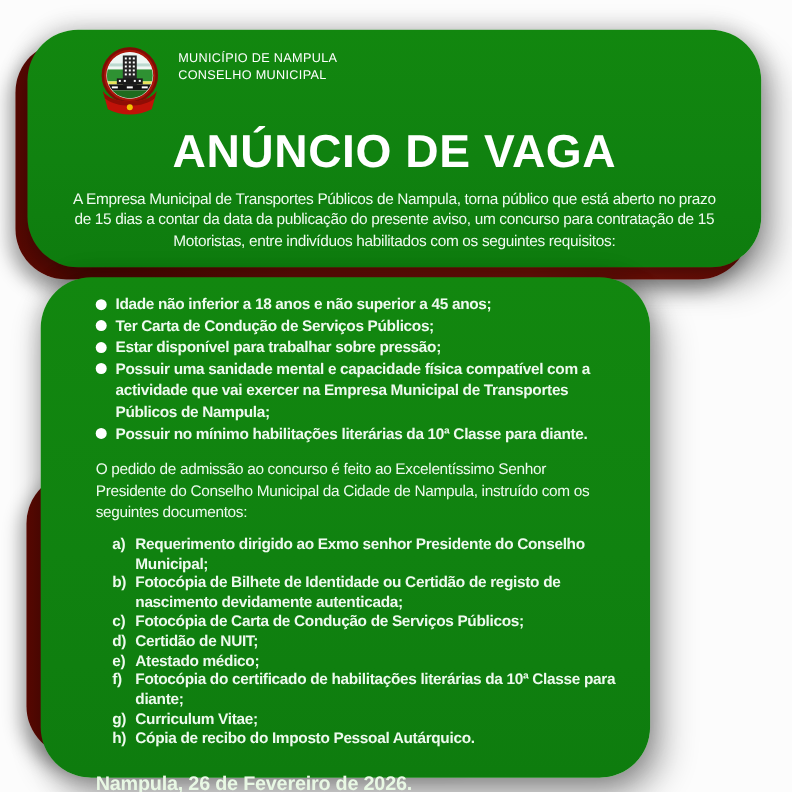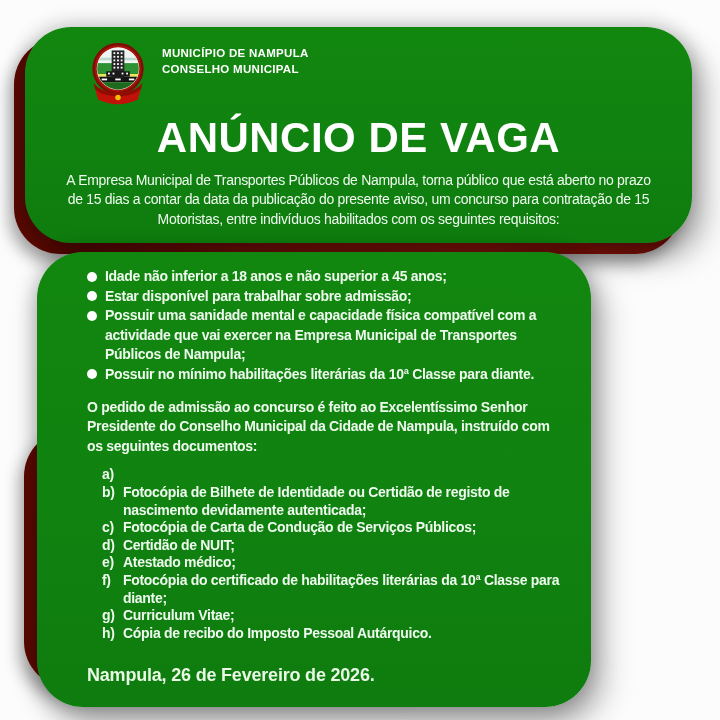--- a/index.html
+++ b/index.html
@@ -28,21 +28,21 @@
   .card-bot  { left: 37px; top: 252px; width: 554px; height: 455px; }
   .back-bot  { left: 24px; top: 430px; width: 430px; height: 258px; }
 
   .header-row {
     display: flex; align-items: flex-start;
     margin: 13px 0 0 64px;
   }
   .emblem { width: 58px; height: 66px; flex: none; margin-top: 1px; }
   .org-block { margin: 6px 0 0 15px; }
   .org-line {
-    color: #ffffff; font-weight: 700;
+    color: #ffffff; font-weight: 400;
     font-size: 11.5px; line-height: 15.5px; letter-spacing: .3px;
     white-space: nowrap;
   }
   .big-title {
     text-align: center;
     font-size: 42px; font-weight: 700; letter-spacing: .5px;
     margin-top: 7px; color: #ffffff;
   }
   .intro {
     width: 602px; margin: 9px auto 0;
@@ -57,21 +57,21 @@
     display: flex; gap: 8px;
     font-size: 14px; font-weight: 700; line-height: 1.4; letter-spacing: -0.3px;
     color: #eefaee;
   }
   .dot {
     flex: none; width: 10px; height: 10px; border-radius: 50%;
     background: #ffffff; margin-top: 4.5px;
   }
   .para {
     margin: 13px 0 0 0; max-width: 596px;
-    font-size: 14px; font-weight: 700; line-height: 1.4; letter-spacing: -0.3px;
+    font-size: 14px; font-weight: 400; line-height: 1.4; letter-spacing: -0.3px;
     color: #eefaee;
   }
   .doc-list { margin: 10px 0 0 15px; max-width: 580px; }
   .doc-item {
     display: flex;
     font-size: 14px; font-weight: 700; line-height: 1.26; letter-spacing: -0.3px;
     color: #eefaee;
   }
   .doc-letter { flex: none; width: 21px; }
   .dateline {
@@ -148,37 +148,42 @@
 <div class="card card-bot">
   <div class="bot-inner">
 
     <ul class="req-list">
       <li class="req-item">
         <span class="dot"></span>
         <span>Idade não inferior a 18 anos e não superior a 45 anos;</span>
       </li>
       <li class="req-item">
         <span class="dot"></span>
-        <span>Estar disponível para trabalhar sobre admissão;</span>
+        <span>Ter Carta de Condução de Serviços Públicos;</span>
+      </li>
+      <li class="req-item">
+        <span class="dot"></span>
+        <span>Estar disponível para trabalhar sobre pressão;</span>
       </li>
       <li class="req-item">
         <span class="dot"></span>
         <span>Possuir uma sanidade mental e capacidade física compatível com a actividade que vai exercer na Empresa Municipal de Transportes Públicos de Nampula;</span>
       </li>
       <li class="req-item">
         <span class="dot"></span>
         <span>Possuir no mínimo habilitações literárias da 10ª Classe para diante.</span>
       </li>
     </ul>
 
     <p class="para">O pedido de admissão ao concurso é feito ao Excelentíssimo Senhor Presidente do Con­selho Municipal da Cidade de Nampula, instruído com os seguintes documentos:</p>
 
     <div class="doc-list">
       <div class="doc-item">
         <span class="doc-letter">a)</span>
+        <span>Requerimento dirigido ao Exmo senhor Presidente do Conselho Municipal;</span>
       </div>
       <div class="doc-item">
         <span class="doc-letter">b)</span>
         <span>Fotocópia de Bilhete de Identidade ou Certidão de registo de nascimento devidamente autenticada;</span>
       </div>
       <div class="doc-item">
         <span class="doc-letter">c)</span>
         <span>Fotocópia de Carta de Condução de Serviços Públicos;</span>
       </div>
       <div class="doc-item">

